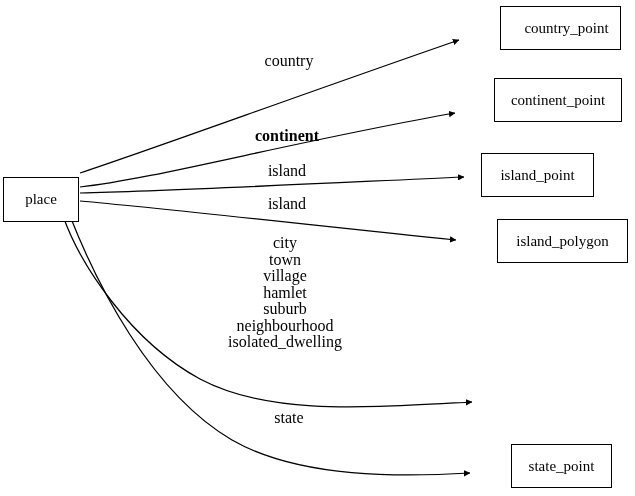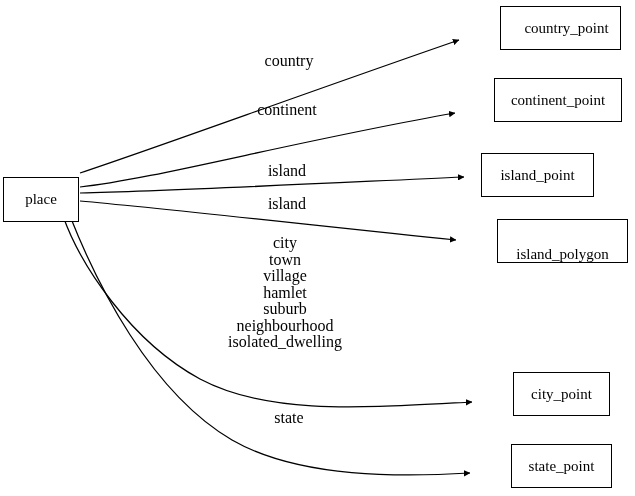--- a/index.html
+++ b/index.html
@@ -87,35 +87,32 @@
   </div>
 
   <div class="node-box" style="left:494px; top:78px; width:128px; height:44px;">
     <span>continent_point</span>
   </div>
 
   <div class="node-box" style="left:481px; top:153px; width:113px; height:44px;">
     <span>island_point</span>
   </div>
 
-  <div class="node-box" style="left:497px; top:219px; width:131px; height:44px;align-items:flex-end;">
+  <div class="node-box" style="left:497px; top:219px; width:131px; height:44px;">
     <span>island_polygon</span>
   </div>
 
-  <div class="node-box" style="left:513px; top:372px; width:97px; height:44px;">
-    <span>city_point</span>
-  </div>
 
   <div class="node-box" style="left:511px; top:444px; width:101px; height:44px;">
     <span>state_point</span>
   </div>
 
   <div class="edge-label" style="left:289px; top:53px;">country</div>
 
-  <div class="edge-label" style="left:287px; top:102px;">continent</div>
+  <div class="edge-label" style="left:287px; top:128px;font-weight:bold;">continent</div>
 
   <div class="edge-label" style="left:287px; top:163px;">island</div>
 
   <div class="edge-label" style="left:287px; top:196px;">island</div>
 
   <div class="edge-label" style="left:285px; top:235px;">city
 town
 village
 hamlet
 suburb

